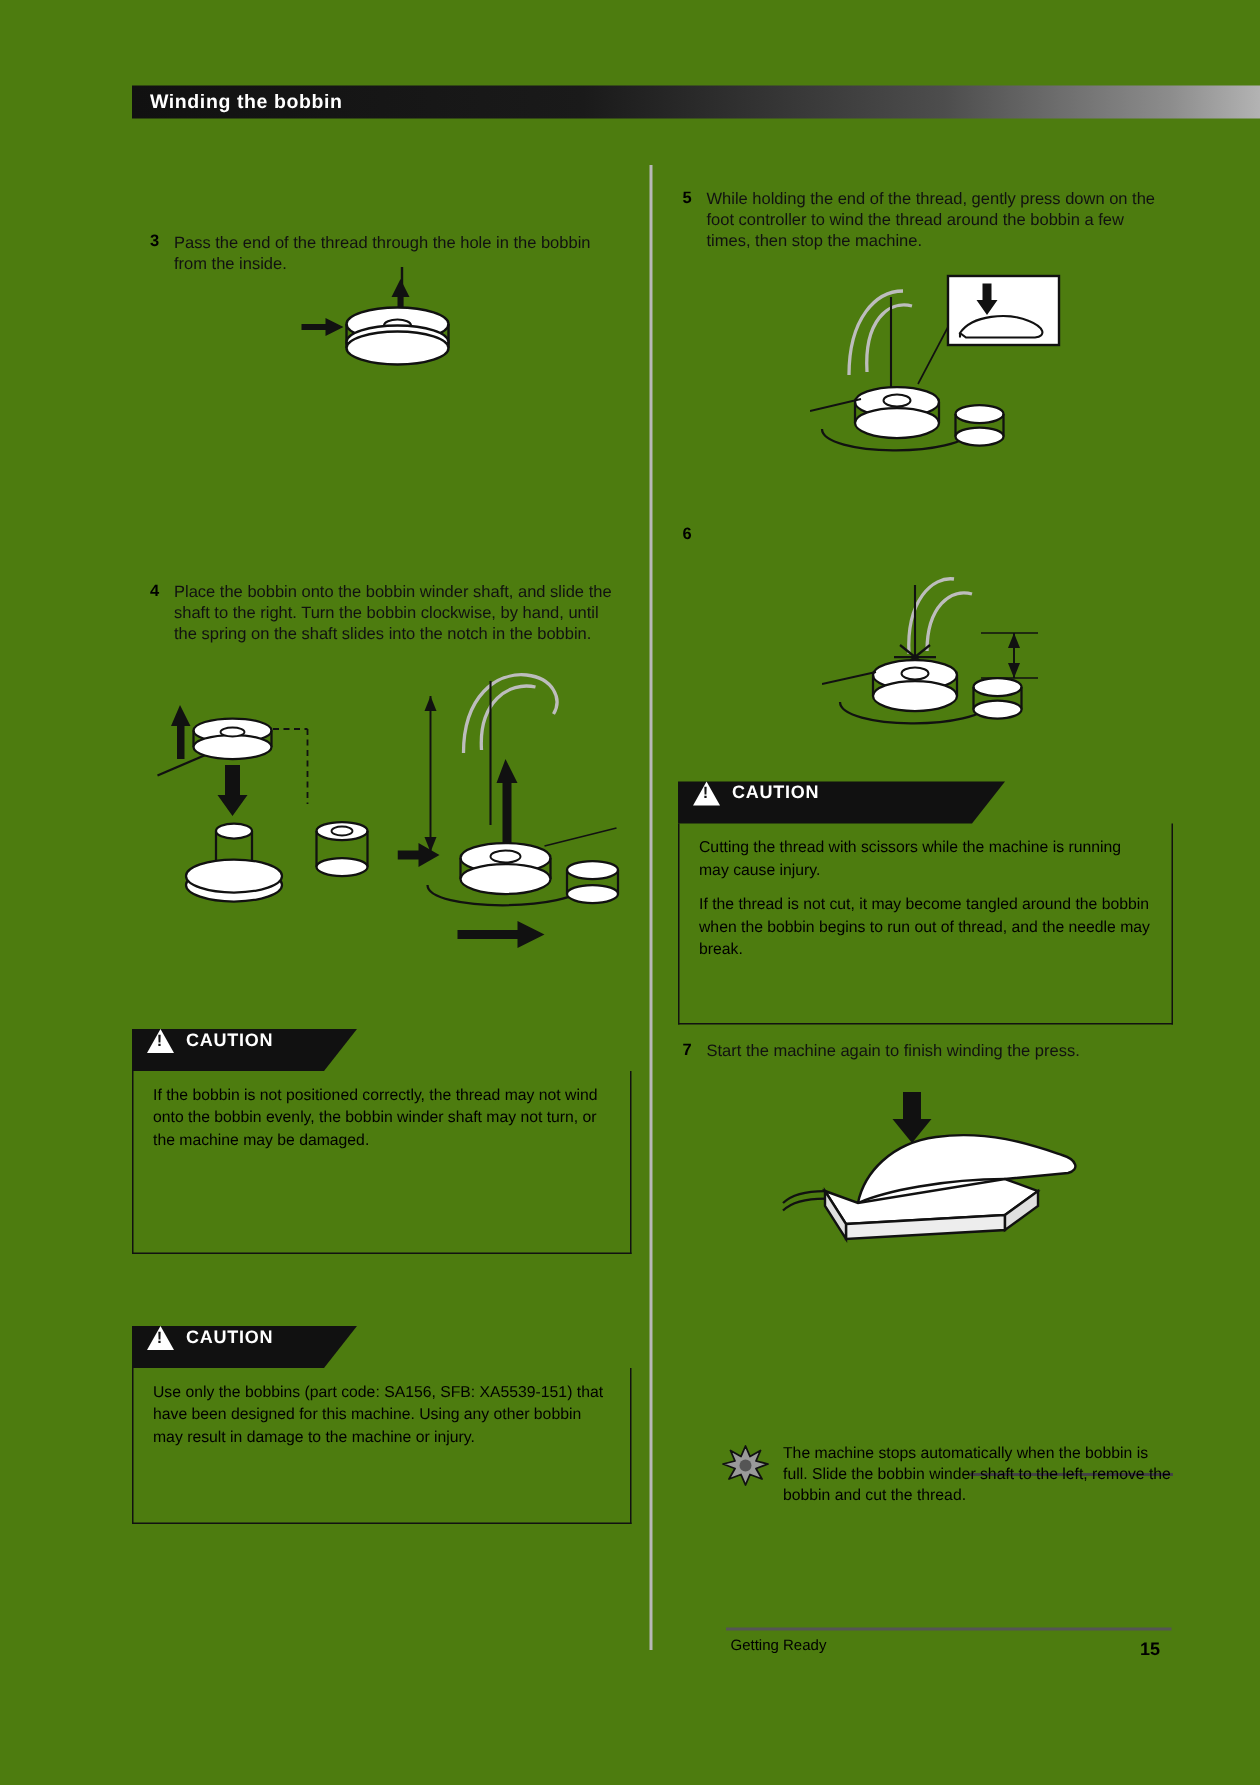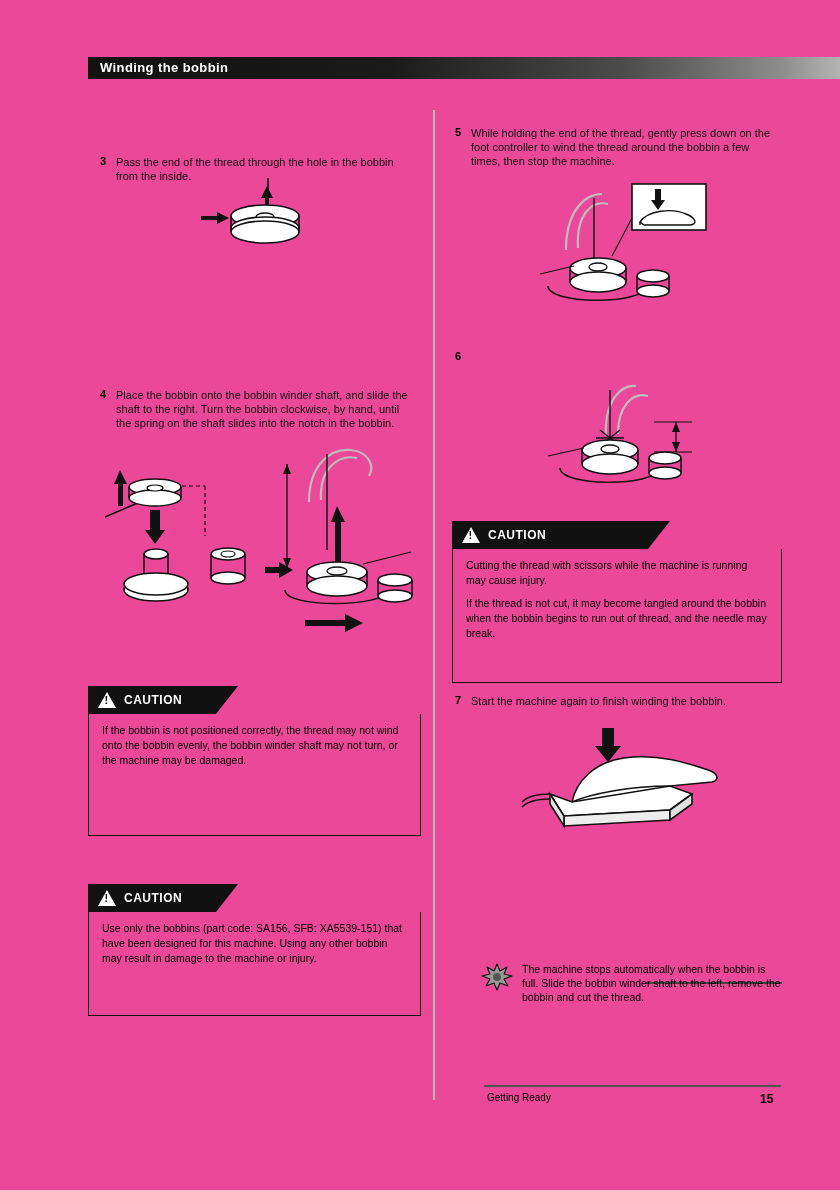--- a/index.html
+++ b/index.html
@@ -13,21 +13,21 @@
     font-family: "Liberation Sans", sans-serif;
     color: #000000;
     position: relative;
     overflow: hidden;
   }
 
   
   .page {
     position: absolute;
     inset: 0;
-    background: #ec4899;
+    background: #4d7c0f;
   }
 
   
   .header-bar {
     position: absolute;
     left: 88px;
     top: 57px;
     width: 752px;
     height: 22px;
     background: linear-gradient(to right, #111111 0%, #1a1a1a 40%, #4d4d4d 72%, #8c8c8c 92%, #b3b3b3 100%);
@@ -68,21 +68,21 @@
 
   
   .caution {
     position: absolute;
   }
   .caution-tab {
     position: relative;
     height: 28px;
     background: #111111;
     display: flex;
-    align-items: center;
+    align-items: flex-start;
     padding-left: 10px;
     box-sizing: border-box;
   }
   .caution-tab::after {
     content: "";
     position: absolute;
     right: -22px;
     top: 0;
     border-top: 28px solid #111111;
     border-right: 22px solid transparent;
@@ -354,21 +354,21 @@
       <span class="tri"></span>
       <span class="lbl">CAUTION</span>
     </div>
     <div class="caution-body" style="height:134px;">
       <p>Cutting the thread with scissors while the machine is running may cause injury.</p>
       <p>If the thread is not cut, it may become tangled around the bobbin when the bobbin begins to run out of thread, and the needle may break.</p>
     </div>
   </div>
 
   <div class="num" style="left:455px; top:694px;">7</div>
-  <div class="txt" style="left:471px; top:694px; width:305px;">Start the machine again to finish winding the bobbin.</div>
+  <div class="txt" style="left:471px; top:694px; width:305px;">Start the machine again to finish winding the press.</div>
 
   <div class="fig" style="left:520px; top:724px;">
     <svg width="210" height="110" viewBox="0 0 210 110">
 
       <path d="M82 4 L82 22 L75 22 L88 38 L101 22 L94 22 L94 4 Z" fill="#111"></path>
 
       <path d="M52 78 C56 58, 74 38, 104 34 C140 29, 170 40, 188 46 C198 49, 200 56, 192 58 L150 62" fill="#ffffff" stroke="#111" stroke-width="1.6"></path>
       <path d="M52 78 C70 70, 110 62, 150 62" fill="#ffffff" stroke="#111" stroke-width="1.6"></path>
 
       <path d="M30 70 C14 70, 6 74, 2 78" stroke="#111" stroke-width="1.5" fill="none"></path>

